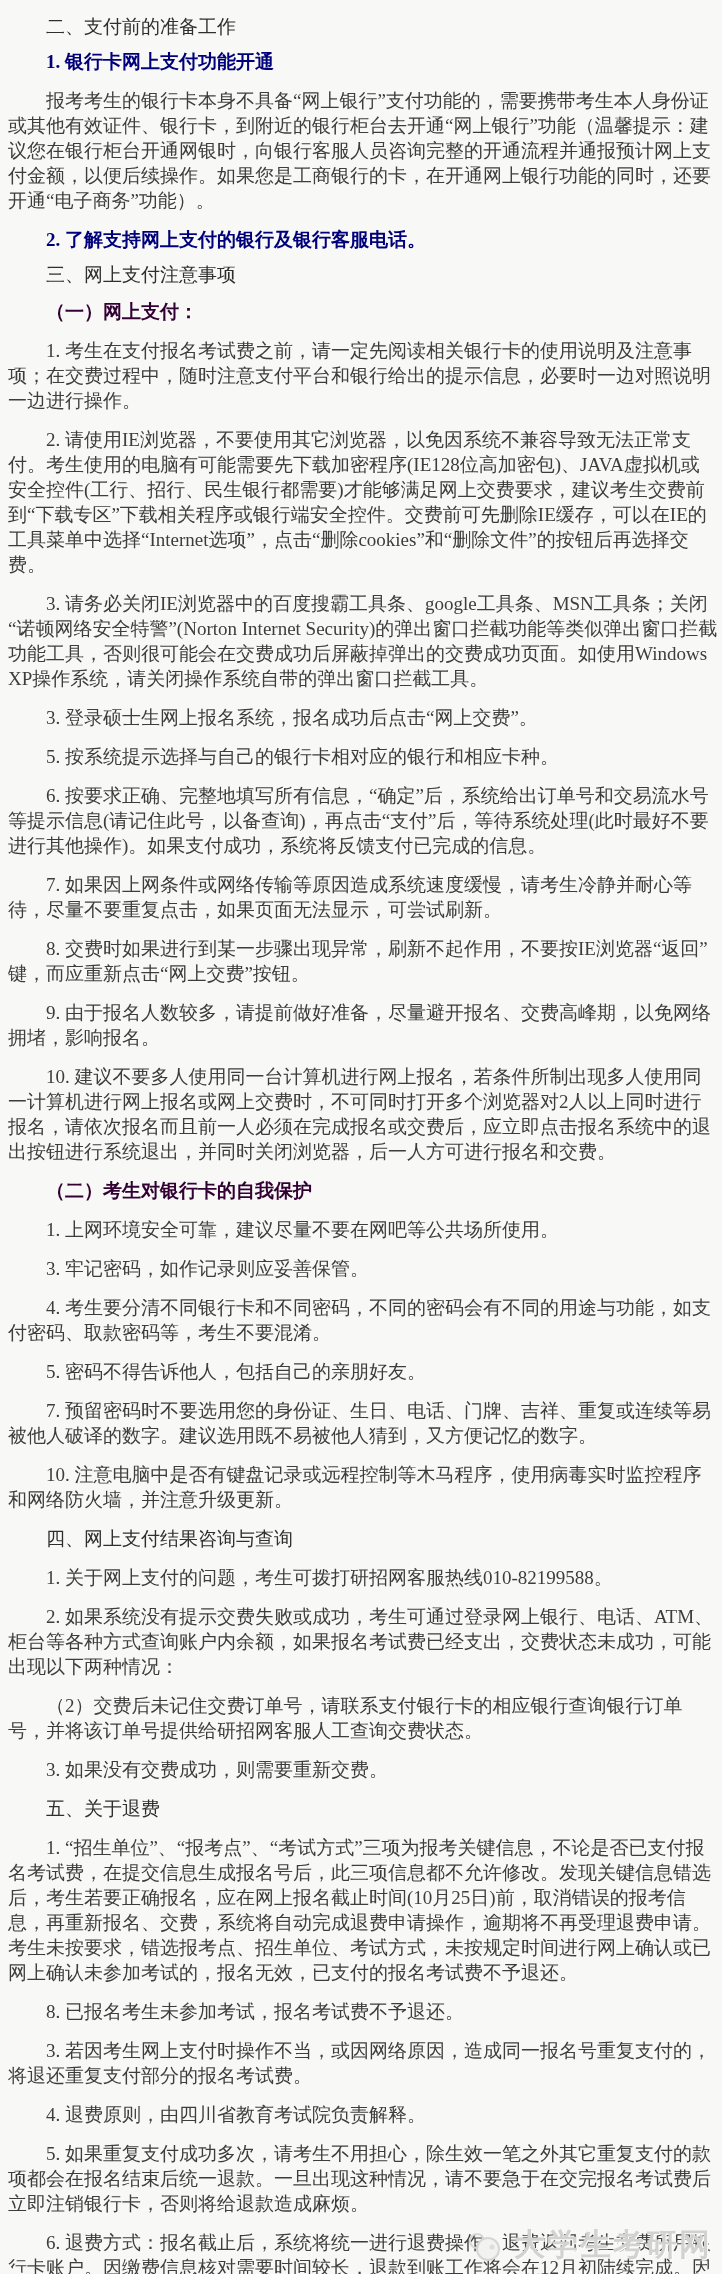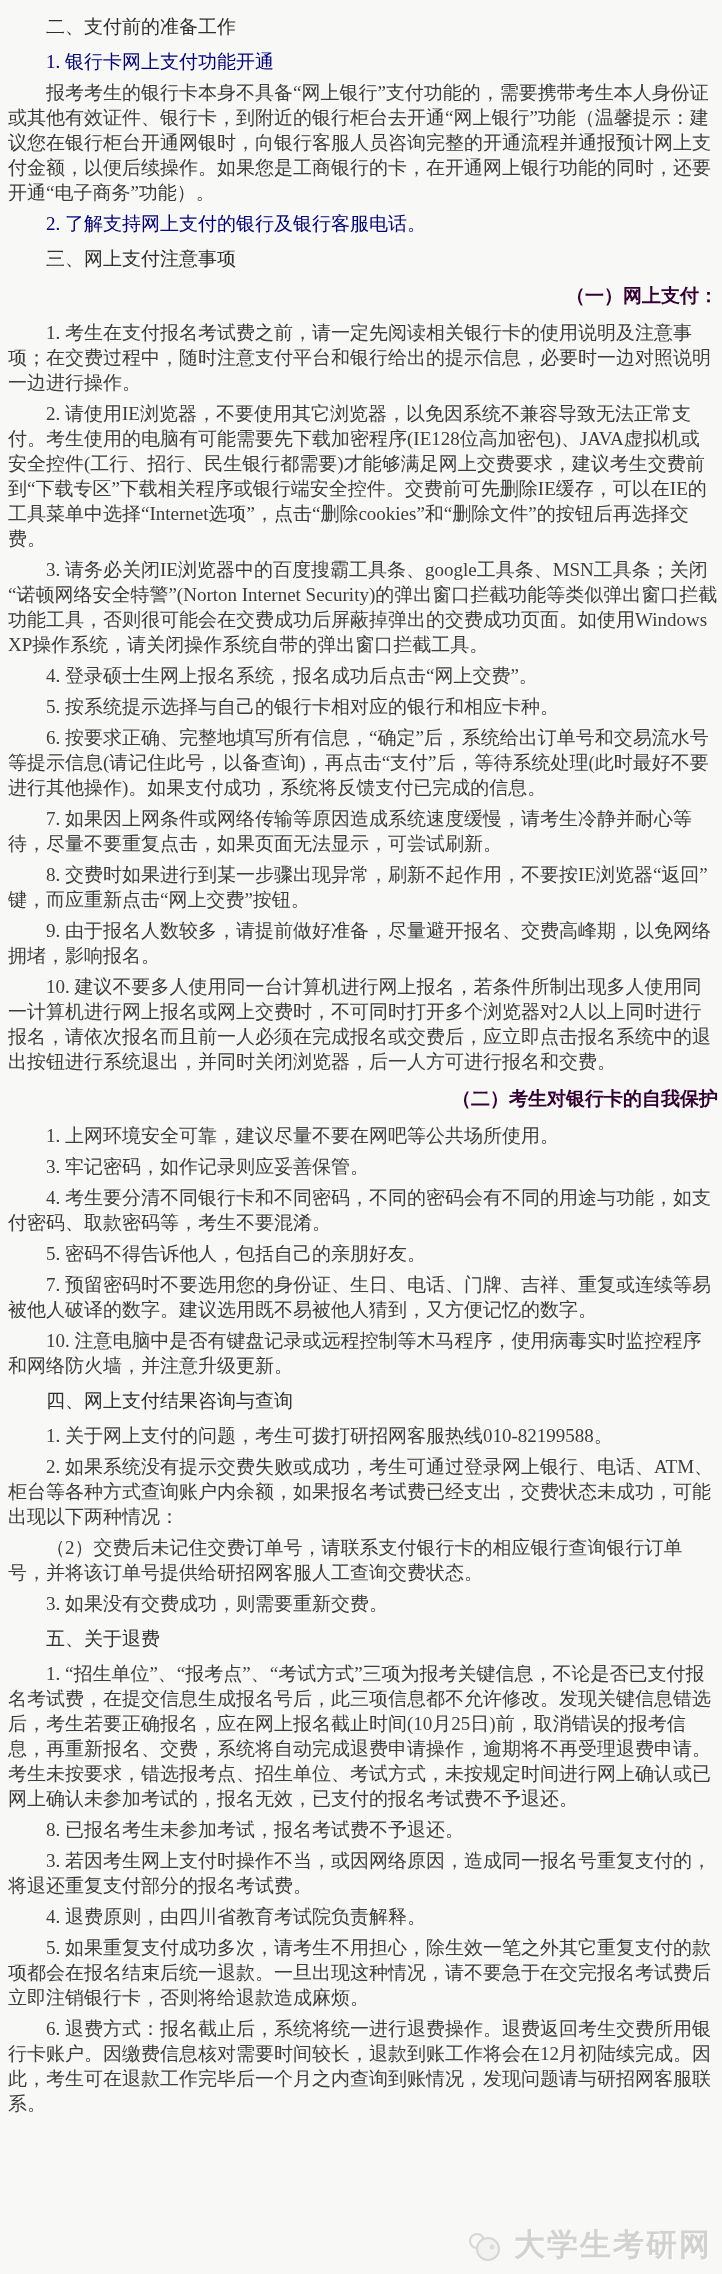--- a/index.html
+++ b/index.html
@@ -11,38 +11,37 @@
     background: var(--bg, #f8f8f6);
     font-family: "Liberation Serif", "DejaVu Serif", serif;
     font-size: 19px;
     line-height: 25px;
     color: var(--body-color, #3d3d3d);
     padding: 4px 4px 0 8px;
     overflow: hidden;
     border-radius: 30px;
   }
   .doc p {
-    margin: 6px 0;
+    margin: 14px 0;
     text-indent: 2em;
     word-break: break-all;
   }
   .doc p.section {
     color: var(--section-color, #2f2f2f);
     margin: 10px 0;
   }
   .doc p.heading_blue {
     color: var(--heading-blue, #00007b);
-    font-weight: normal;
+    font-weight: bold;
     margin: 2px 0;
   }
   .doc p.heading_purple {
     color: var(--heading-purple, #330033);
     font-weight: bold;
     margin: 12px 0;
-    text-align: right;
   }
   .watermark {
     position: absolute;
     right: 10px;
     bottom: 10px;
     display: flex;
     align-items: flex-start;
     gap: 7px;
     color: var(--watermark-color, #d2d2d0);
     font-size: 31px;
@@ -60,21 +59,21 @@
   <div class="doc">
       <p class="section">二、支付前的准备工作</p>
       <p class="heading_blue">1. 银行卡网上支付功能开通</p>
       <p class="body">报考考生的银行卡本身不具备“网上银行”支付功能的，需要携带考生本人身份证或其他有效证件、银行卡，到附近的银行柜台去开通“网上银行”功能（温馨提示：建议您在银行柜台开通网银时，向银行客服人员咨询完整的开通流程并通报预计网上支付金额，以便后续操作。如果您是工商银行的卡，在开通网上银行功能的同时，还要开通“电子商务”功能）。</p>
       <p class="heading_blue">2. 了解支持网上支付的银行及银行客服电话。</p>
       <p class="section">三、网上支付注意事项</p>
       <p class="heading_purple">（一）网上支付：</p>
       <p class="body">1. 考生在支付报名考试费之前，请一定先阅读相关银行卡的使用说明及注意事项；在交费过程中，随时注意支付平台和银行给出的提示信息，必要时一边对照说明一边进行操作。</p>
       <p class="body">2. 请使用IE浏览器，不要使用其它浏览器，以免因系统不兼容导致无法正常支付。考生使用的电脑有可能需要先下载加密程序(IE128位高加密包)、JAVA虚拟机或安全控件(工行、招行、民生银行都需要)才能够满足网上交费要求，建议考生交费前到“下载专区”下载相关程序或银行端安全控件。交费前可先删除IE缓存，可以在IE的工具菜单中选择“Internet选项”，点击“删除cookies”和“删除文件”的按钮后再选择交费。</p>
       <p class="body">3. 请务必关闭IE浏览器中的百度搜霸工具条、google工具条、MSN工具条；关闭“诺顿网络安全特警”(Norton Internet Security)的弹出窗口拦截功能等类似弹出窗口拦截功能工具，否则很可能会在交费成功后屏蔽掉弹出的交费成功页面。如使用Windows XP操作系统，请关闭操作系统自带的弹出窗口拦截工具。</p>
-      <p class="body">4. 登录硕士生网上报名系统，报名成功后点击“网上交费”。</p>
+      <p class="body">3. 登录硕士生网上报名系统，报名成功后点击“网上交费”。</p>
       <p class="body">5. 按系统提示选择与自己的银行卡相对应的银行和相应卡种。</p>
       <p class="body">6. 按要求正确、完整地填写所有信息，“确定”后，系统给出订单号和交易流水号等提示信息(请记住此号，以备查询)，再点击“支付”后，等待系统处理(此时最好不要进行其他操作)。如果支付成功，系统将反馈支付已完成的信息。</p>
       <p class="body">7. 如果因上网条件或网络传输等原因造成系统速度缓慢，请考生冷静并耐心等待，尽量不要重复点击，如果页面无法显示，可尝试刷新。</p>
       <p class="body">8. 交费时如果进行到某一步骤出现异常，刷新不起作用，不要按IE浏览器“返回”键，而应重新点击“网上交费”按钮。</p>
       <p class="body">9. 由于报名人数较多，请提前做好准备，尽量避开报名、交费高峰期，以免网络拥堵，影响报名。</p>
       <p class="body">10. 建议不要多人使用同一台计算机进行网上报名，若条件所制出现多人使用同一计算机进行网上报名或网上交费时，不可同时打开多个浏览器对2人以上同时进行报名，请依次报名而且前一人必须在完成报名或交费后，应立即点击报名系统中的退出按钮进行系统退出，并同时关闭浏览器，后一人方可进行报名和交费。</p>
       <p class="heading_purple">（二）考生对银行卡的自我保护</p>
       <p class="body">1. 上网环境安全可靠，建议尽量不要在网吧等公共场所使用。</p>
       <p class="body">3. 牢记密码，如作记录则应妥善保管。</p>
       <p class="body">4. 考生要分清不同银行卡和不同密码，不同的密码会有不同的用途与功能，如支付密码、取款密码等，考生不要混淆。</p>

